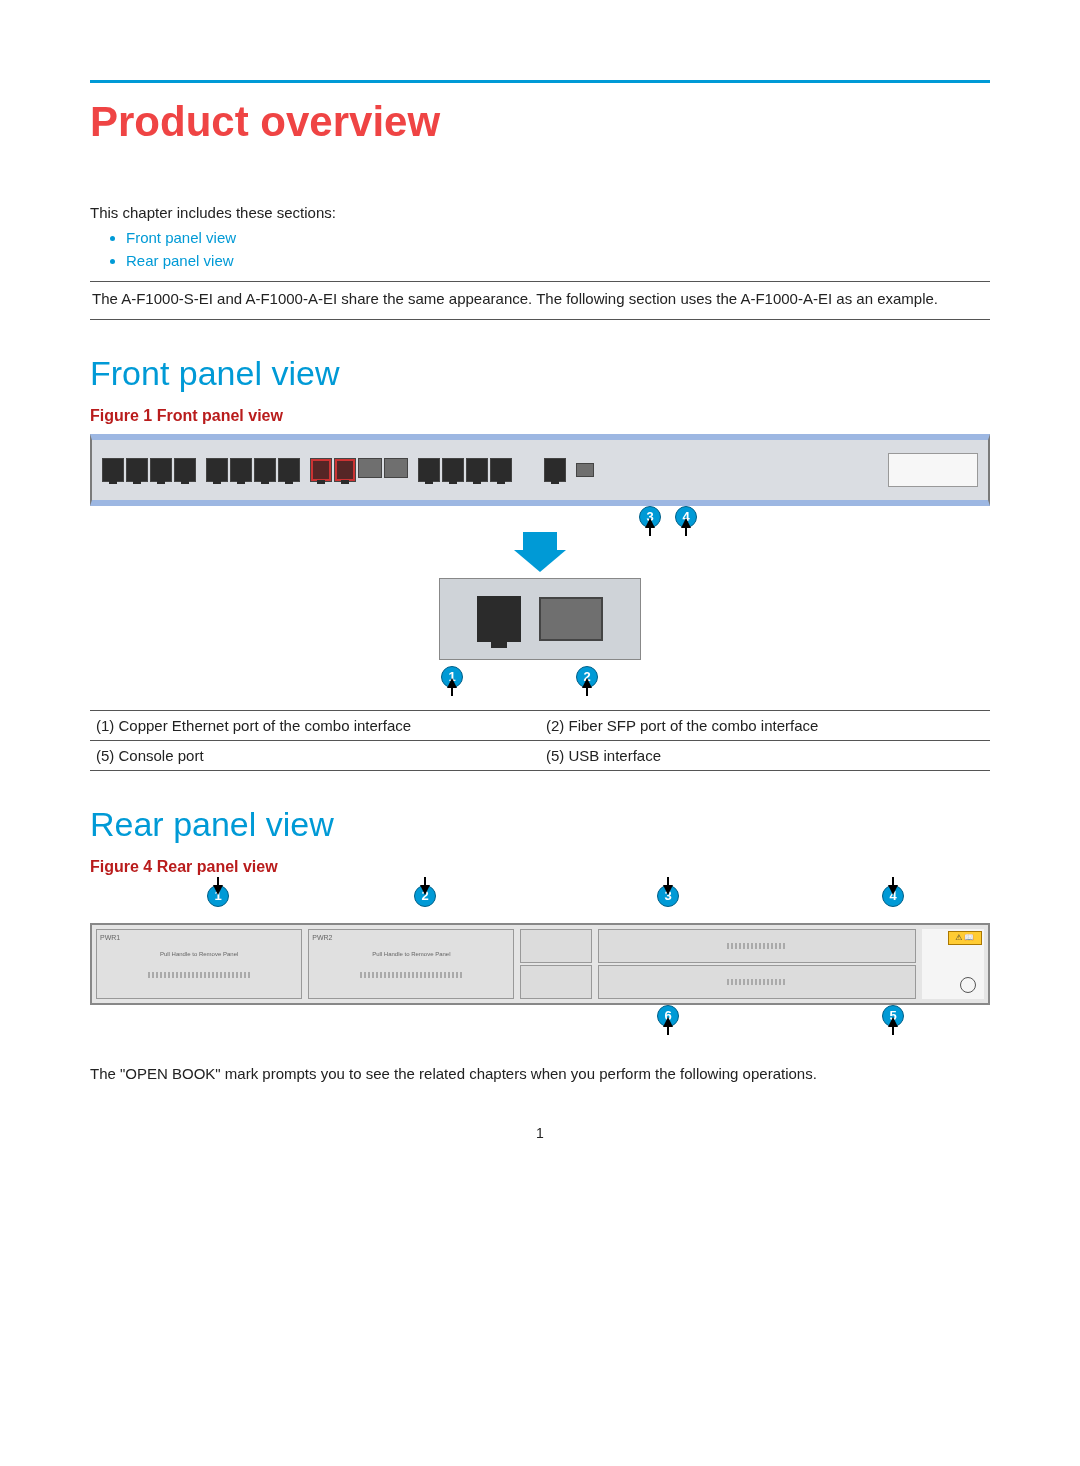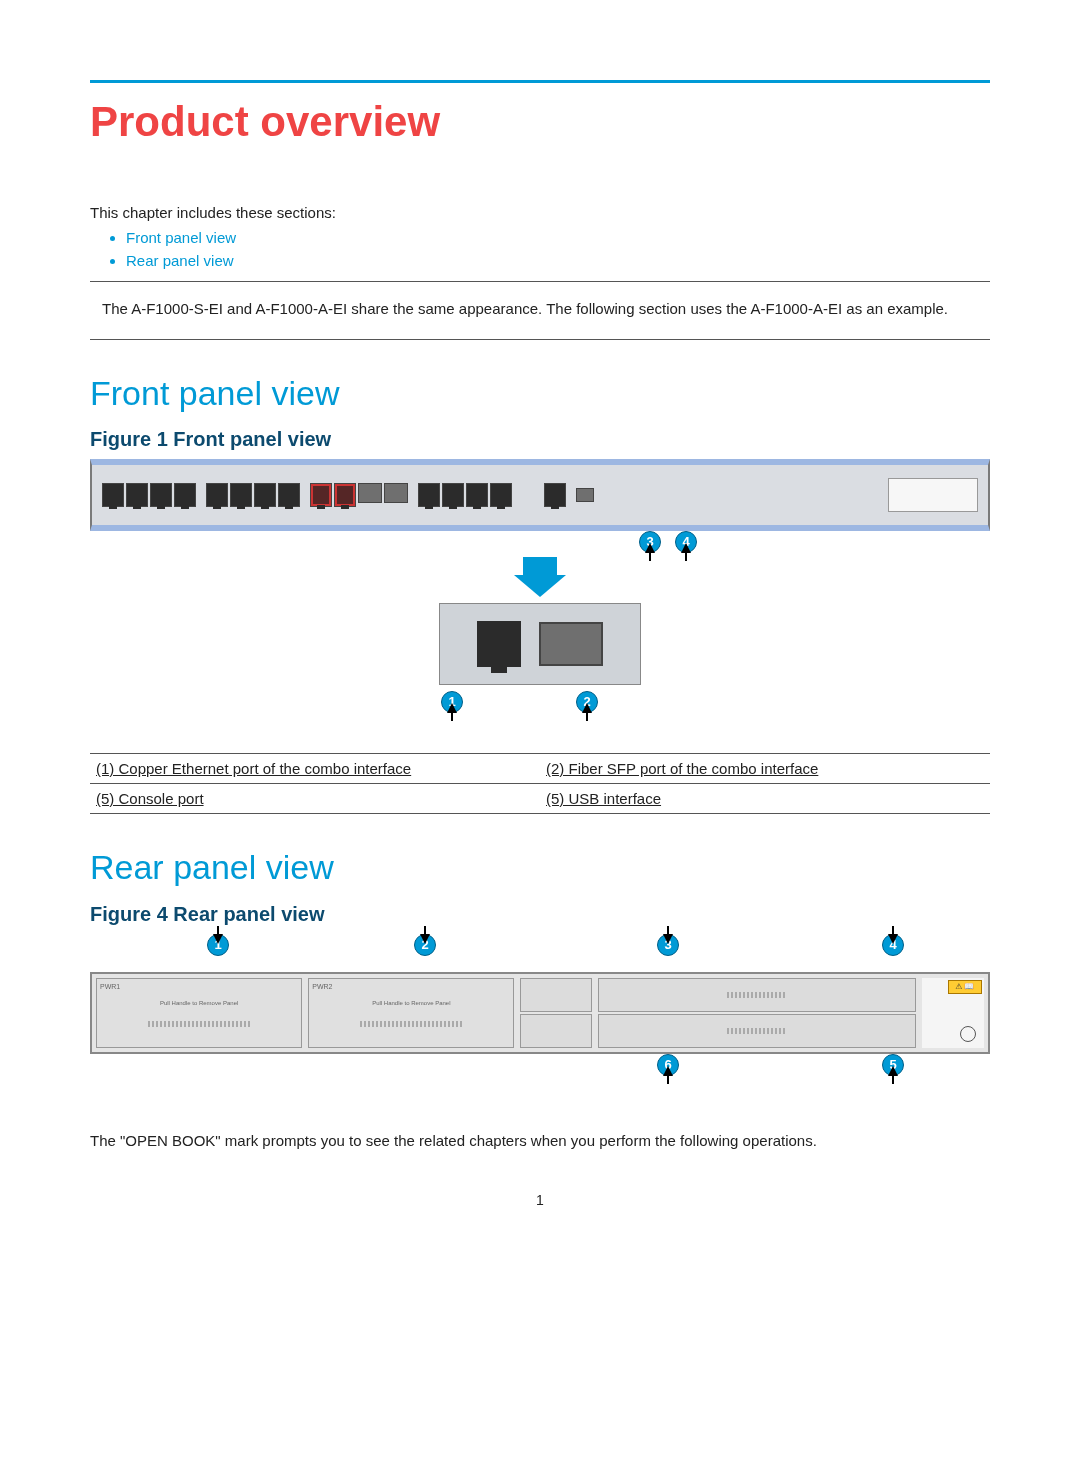--- a/index.html
+++ b/index.html
@@ -21,42 +21,42 @@
     font-weight: bold;
     margin: 0 0 50px 0;
   }
   h2.section {
     color: #009ad6;
     font-size: 34px;
     font-weight: normal;
     margin: 30px 0 8px 0;
   }
   .fig-caption {
-    color: #0c4a6e;
+    color: #b91c1c;
     font-weight: bold;
-    font-size: 20px;
+    font-size: 16px;
     margin: 4px 0 6px 0;
   }
   ul.toc {
     margin: 4px 0 10px 0;
     padding-left: 36px;
   }
   ul.toc li {
     color: #009ad6;
     margin: 2px 0;
   }
   .intro { margin: 0 0 4px 0; }
   .note-block {
     border-top: 1px solid #555;
     border-bottom: 1px solid #555;
     padding: 4px 0 8px 0;
     margin-top: 6px;
   }
   .note-label { color: #009ad6; margin: 2px 0 4px 0; }
-  .note-text { margin: 12px; }
+  .note-text { margin: 2px; }
 
   
   .fig-container {
     width: 100%;
     position: relative;
   }
   .device-front {
     height: 60px;
     background: #dadde2;
     border-top: 6px solid #9db7e2;
@@ -119,21 +119,21 @@
     width:34px; height:18px; background:#009ad6; position:relative; margin:4px auto 0 auto;
   }
   .big-arrow::after{
     content:""; position:absolute; left:-9px; top:18px;
     border-left:26px solid transparent; border-right:26px solid transparent;
     border-top:22px solid #009ad6;
   }
   .big-arrow-wrap { display:flex; justify-content:center; }
 
   
-  table.legend { width:100%; border-collapse: collapse; margin-top:28px;text-decoration:underline; }
+  table.legend { width:100%; border-collapse: collapse; margin-top:10px; }
   table.legend td {
     border-top:1px solid #555; border-bottom:1px solid #555;
     padding:4px 6px;
     width:50%;
     font-size:15px;
   }
 
   
   .device-rear {
     height: 70px; background:#e5e5e5; border:2px solid #888;

